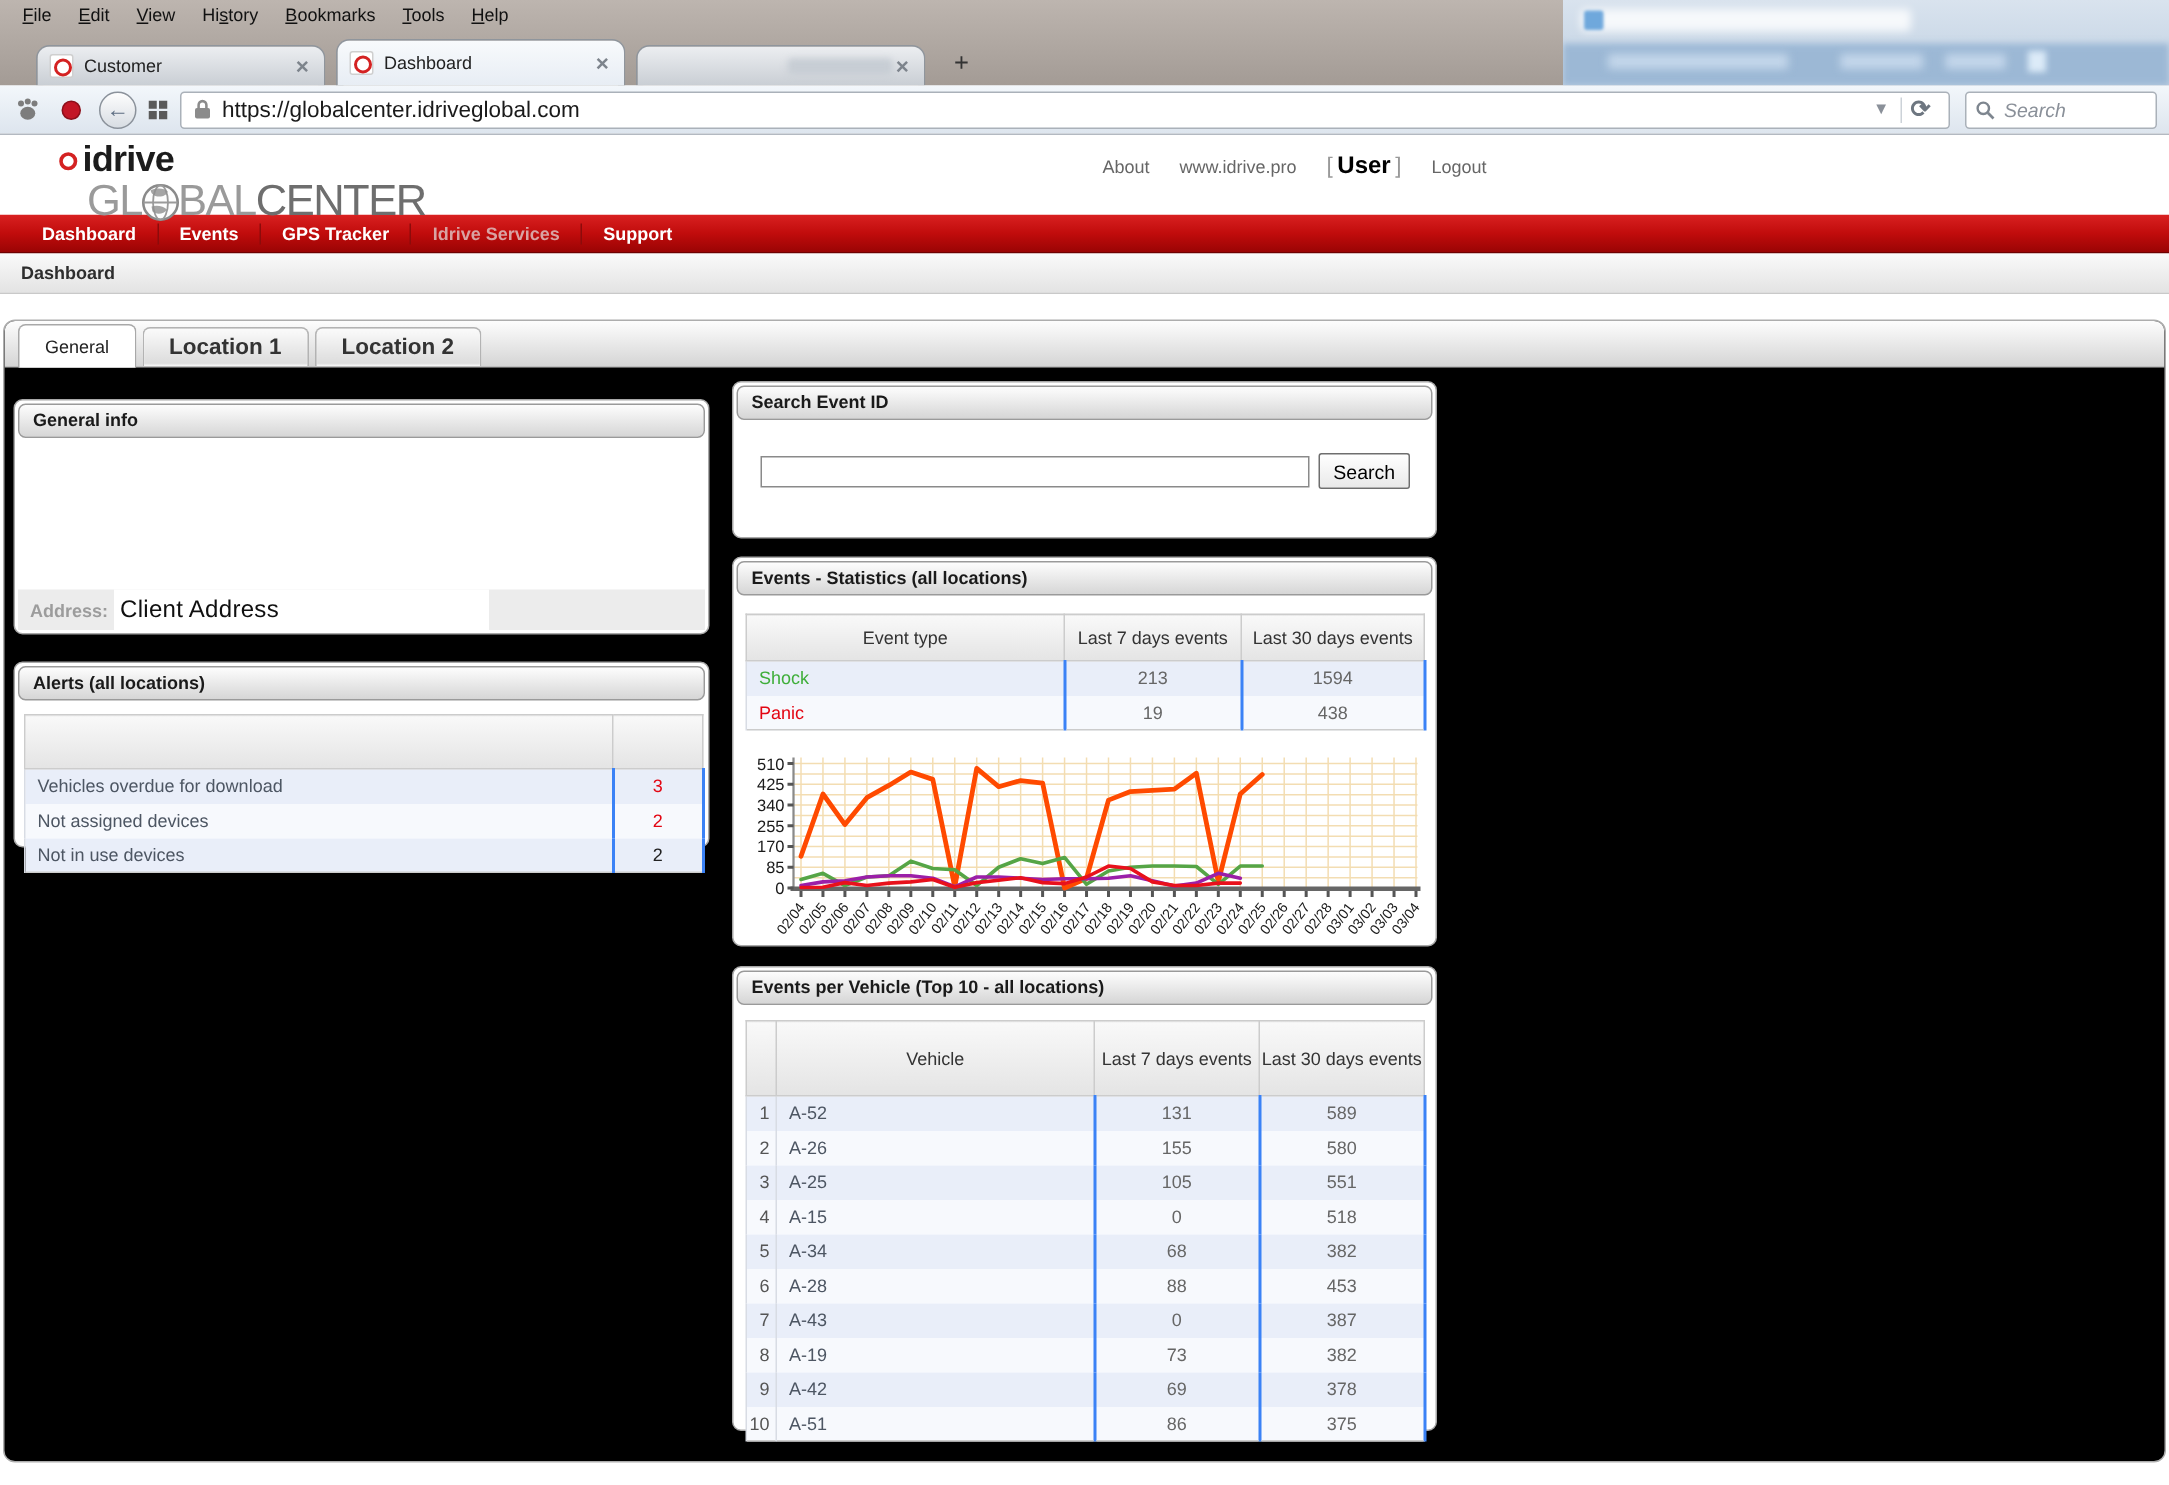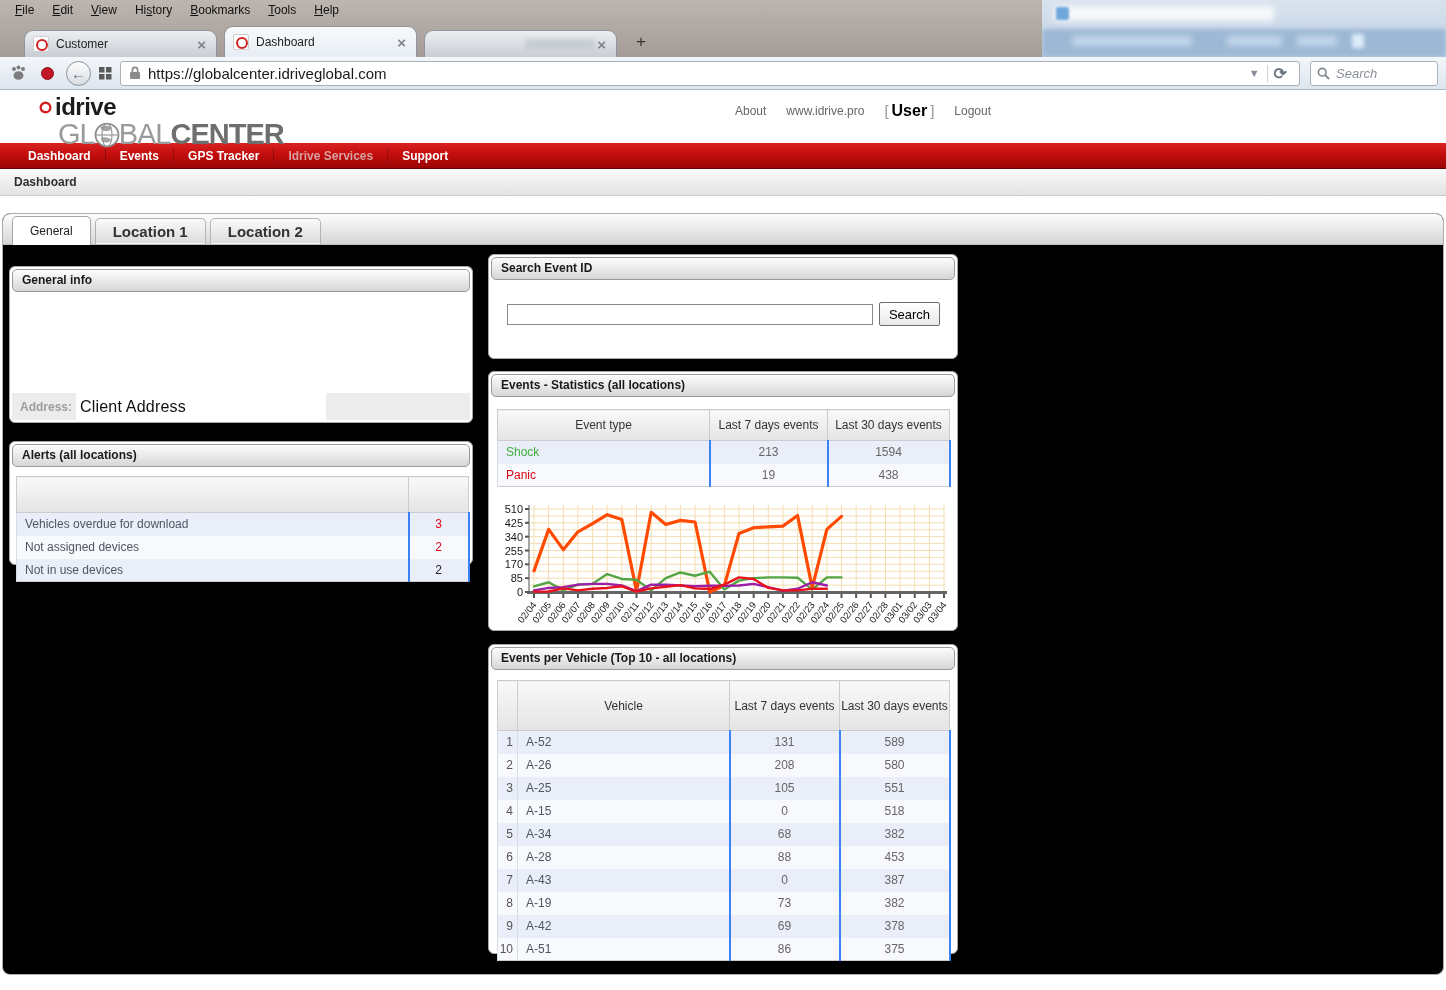--- a/index.html
+++ b/index.html
@@ -65,21 +65,21 @@
   .magnifier-icon { width:13px; height:13px; margin-right:6px; flex:none; }
 
   
   .site { position:absolute; top:91px; left:0; width:1446px; background:#fff; }
   .site-header { position:relative; height:52px; background:#fff; }
   .logo { position:absolute; left:39px; top:4px; line-height:1; }
   .logo-row1 { display:flex; align-items:center; gap:3px; }
   .logo-row1 .idrive-word { font-size:24px; font-weight:bold; color:#1c1c1c; letter-spacing:-.5px; }
   .logo-row2 { margin:1px 0 0 19px; font-size:29px; letter-spacing:-1px; color:#9a9a9a;
                display:flex; align-items:center; }
-  .logo-row2 .center-part { color:#6e6e6e; font-weight:bold; }
+  .logo-row2 .center-part { color:#6e6e6e; font-weight:normal; }
   .globe-icon { width:26px; height:26px; margin:0 -1px; }
   .header-links { position:absolute; left:735px; top:11px; display:flex; align-items:center;
                   gap:20px; font-size:12px; color:#666; }
   .header-links .bracket { color:#999; font-size:15px; }
   .user-name { color:#000; font-weight:bold; font-size:16px; padding:0 3px; }
 
   .rednav { height:26px; background:linear-gradient(#d92121 0%, #c10c0c 50%, #9a0404 100%);
             border-bottom:1px solid #6e0101; display:flex; align-items:center; padding-left:14px; }
   .rednav-item { color:#fff; font-weight:bold; font-size:12px; padding:0 14px; }
   .rednav-item.muted { color:#d9a2a2; }
@@ -503,21 +503,21 @@
             <tbody>
                 <tr class="row-odd">
                   <td class="v-num">1</td>
                   <td class="v-name">A-52</td>
                   <td>131</td>
                   <td>589</td>
                 </tr>
                 <tr class="row-even">
                   <td class="v-num">2</td>
                   <td class="v-name">A-26</td>
-                  <td>208</td>
+                  <td>155</td>
                   <td>580</td>
                 </tr>
                 <tr class="row-odd">
                   <td class="v-num">3</td>
                   <td class="v-name">A-25</td>
                   <td>105</td>
                   <td>551</td>
                 </tr>
                 <tr class="row-even">
                   <td class="v-num">4</td>

